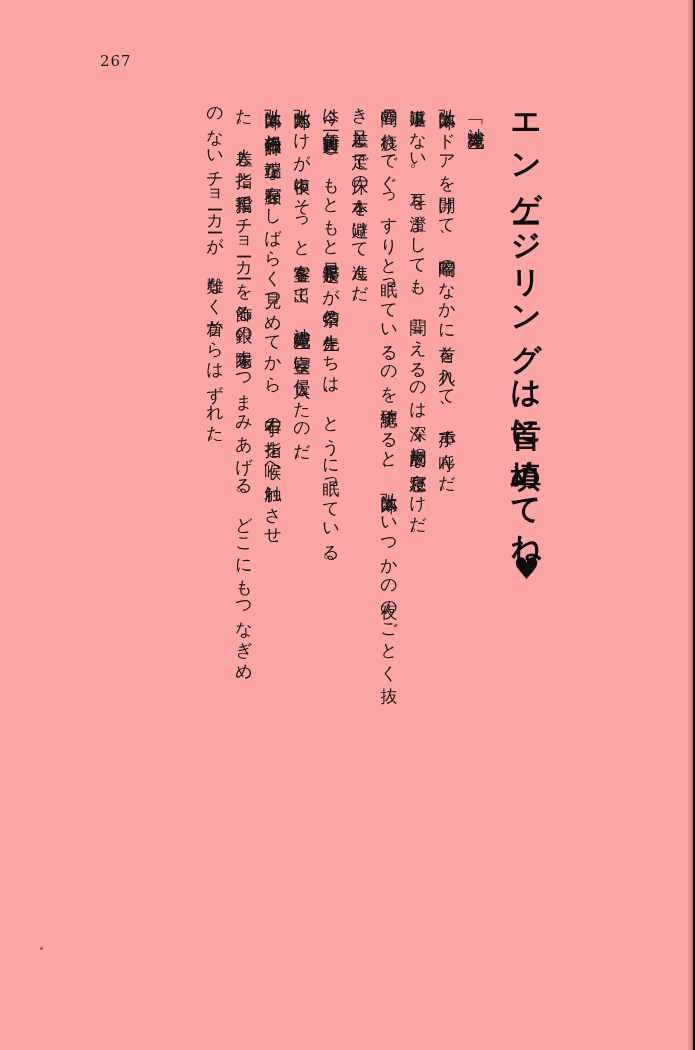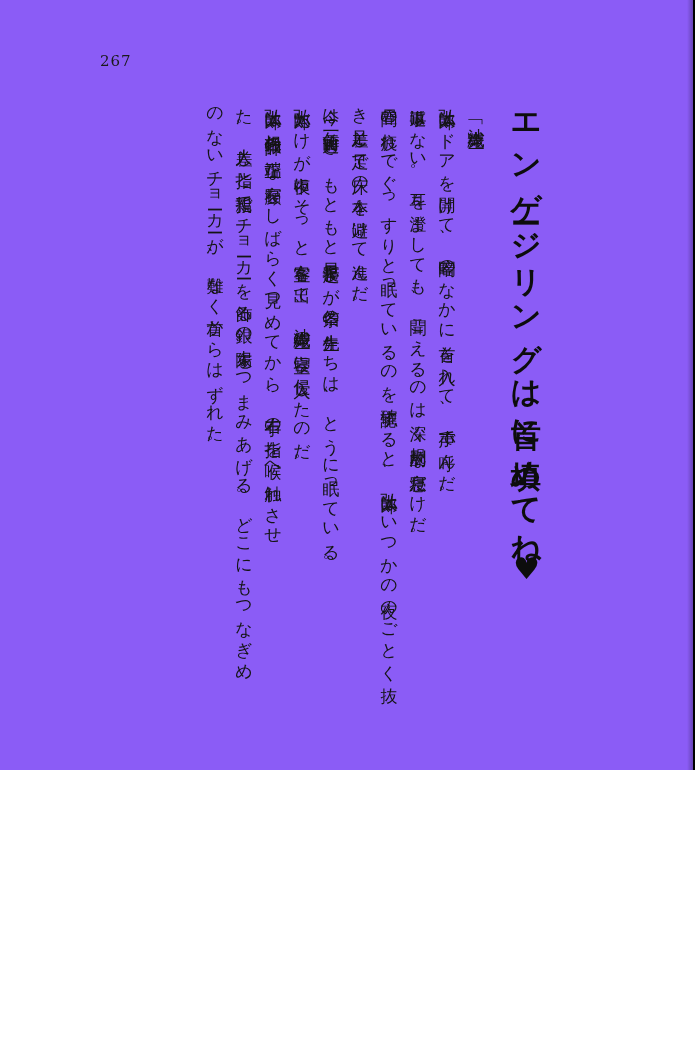--- a/index.html
+++ b/index.html
@@ -3,22 +3,22 @@
 <meta charset="utf-8">
 <style>
   html, body {
     margin: 0;
     padding: 0;
     background: #ffffff;
   }
   .page {
     position: relative;
     width: 695px;
-    height: 770px;
-    background: #8b5cf6;
+    height: 1050px;
+    background: #fca5a5;
     overflow: hidden;
     font-family: "DejaVu Serif", "Liberation Serif", serif;
     color: #111111;
   }
 
   
   .page-number {
     position: absolute;
     left: 100px;
     top: 52px;

